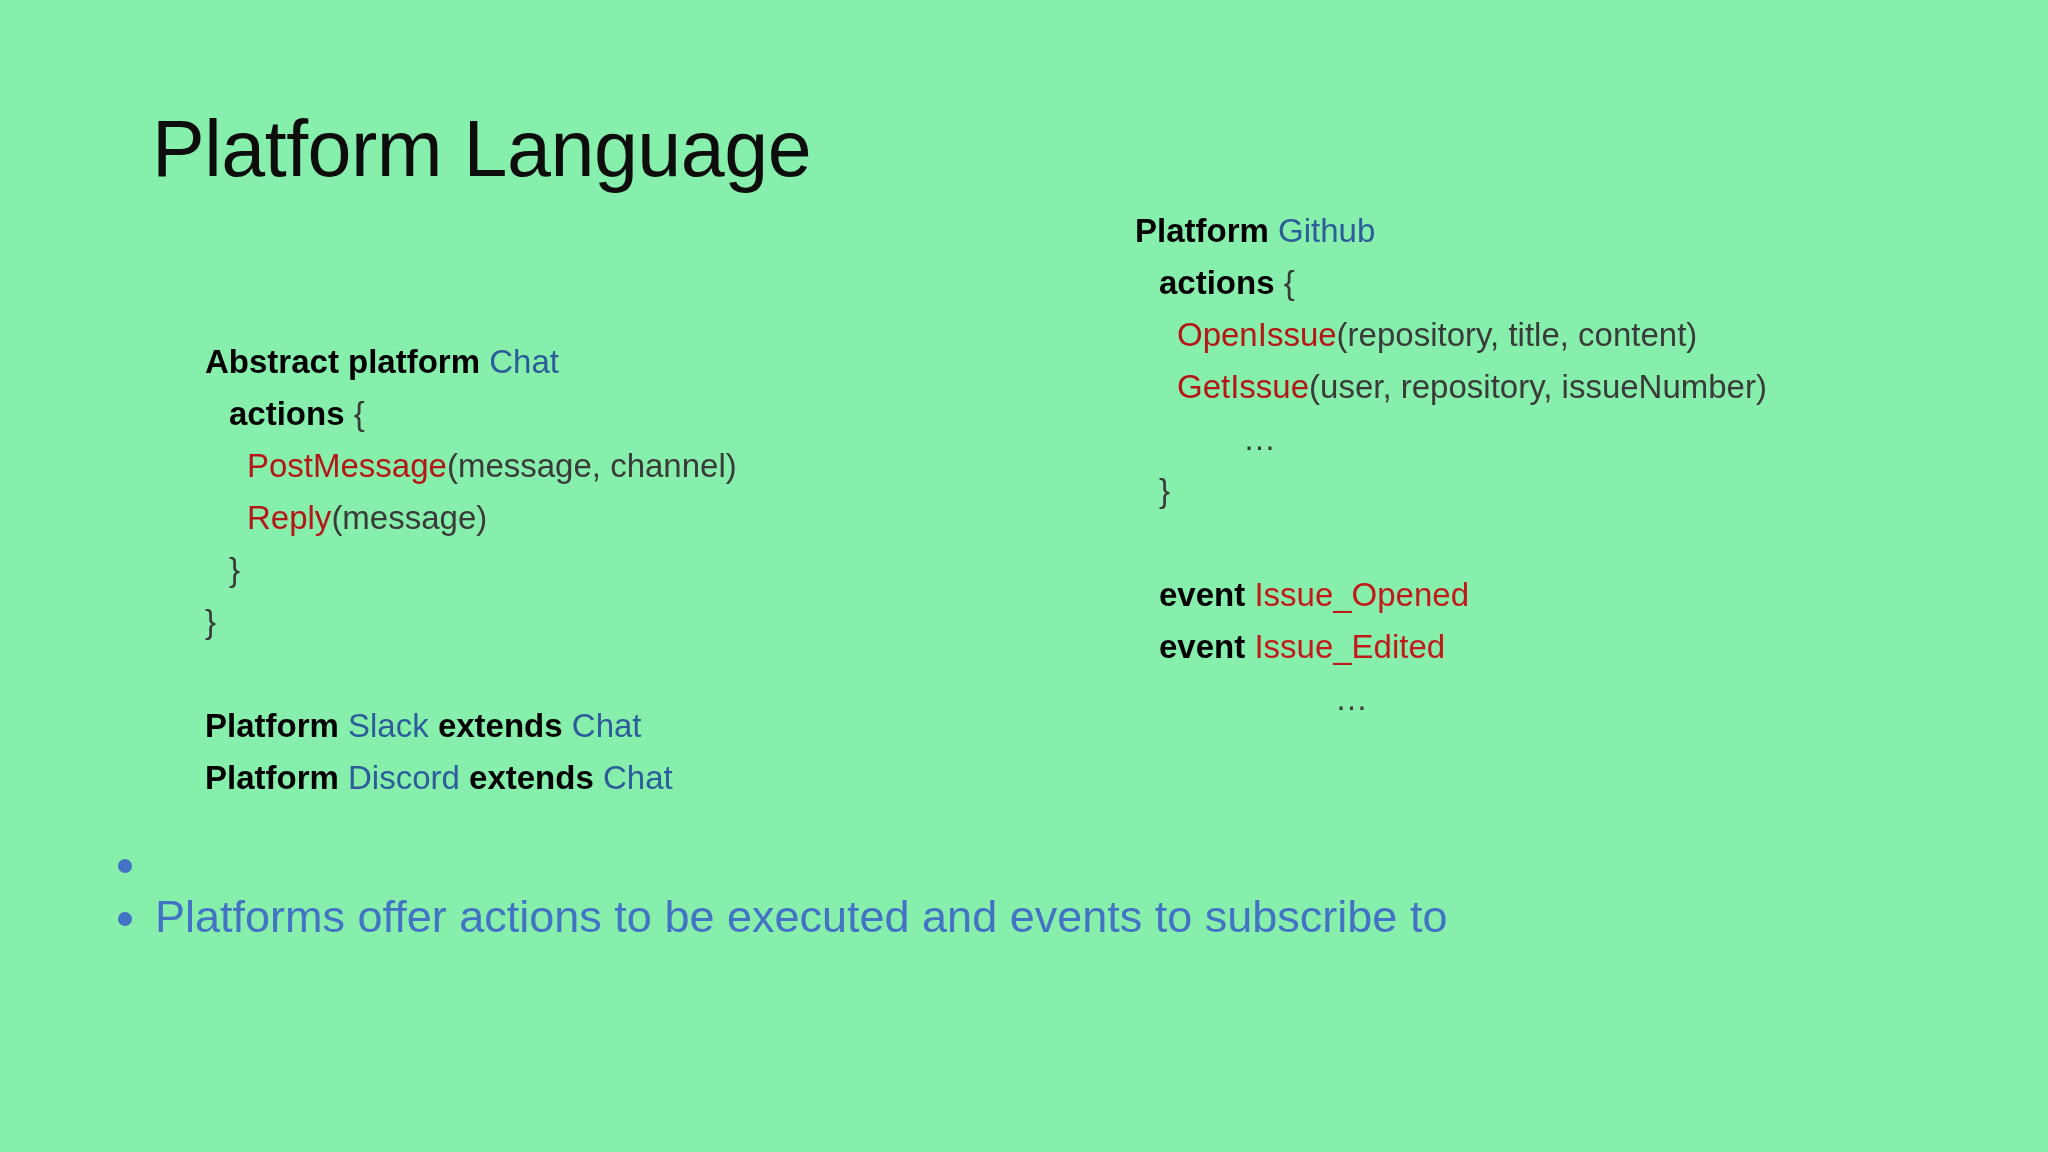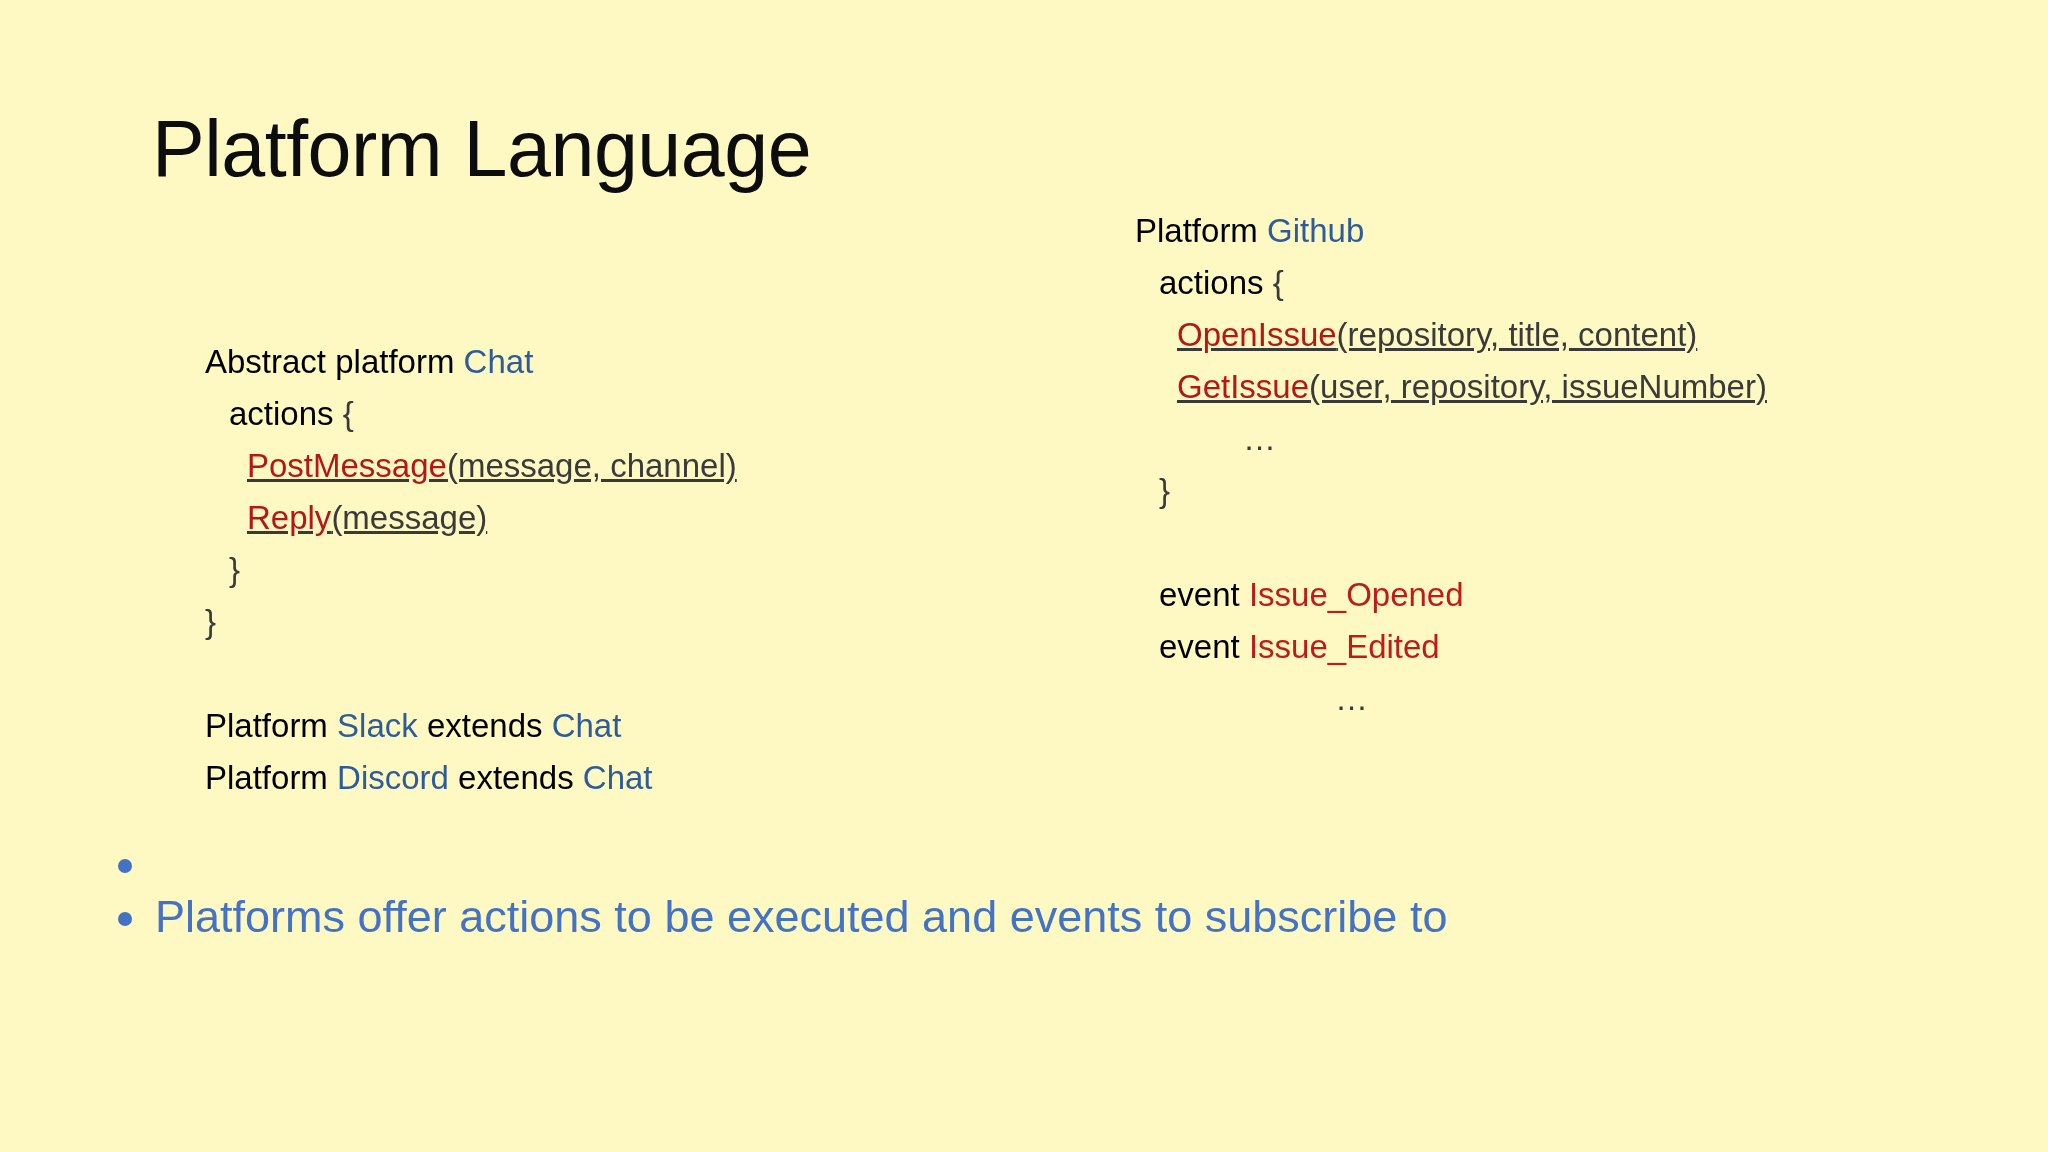--- a/index.html
+++ b/index.html
@@ -12,21 +12,21 @@
     height: 1152px;
     position: relative;
     overflow: hidden;
     font-family: "Liberation Sans", sans-serif;
     -webkit-font-smoothing: antialiased;
   }
 
   .slide {
     position: absolute;
     inset: 0;
-    background: #fef9c3;
+    background: #86efac;
   }
 
   
   .slide-title {
     position: absolute;
     left: 152px;
     top: 108px;
     font-size: 79px;
     font-weight: 300;
     letter-spacing: -0.5px;
@@ -45,25 +45,25 @@
   }
   .code-block.left  { left: 205px;  top: 336px; }
   .code-block.right { left: 1135px; top: 205px; }
 
   .code-line { white-space: pre; min-height: 52px; }
   .code-line.blank { height: 52px; }
 
   
   .ind-0 { padding-left: 0px; }
   .ind-1 { padding-left: 24px; }
-  .ind-2 { padding-left: 42px; text-decoration: underline; }
+  .ind-2 { padding-left: 42px; }
   .ind-3 { padding-left: 108px; }
   .ind-4 { padding-left: 200px; }
 
-  .kw   { font-weight: normal; color: #000000; }
+  .kw   { font-weight: bold; color: #000000; }
   .id   { color: #2e5c9a; font-weight: normal; }
   .fn   { color: #b51616; font-weight: normal; }
   .ev   { color: #c11a1a; font-weight: normal; }
   .par  { color: #3a3a3a; font-weight: normal; }
   .brc  { color: #3a3a3a; font-weight: normal; }
   .dots { color: #3a3a3a; font-weight: normal; letter-spacing: 2px; }
 
   
   .bullets {
     position: absolute;

